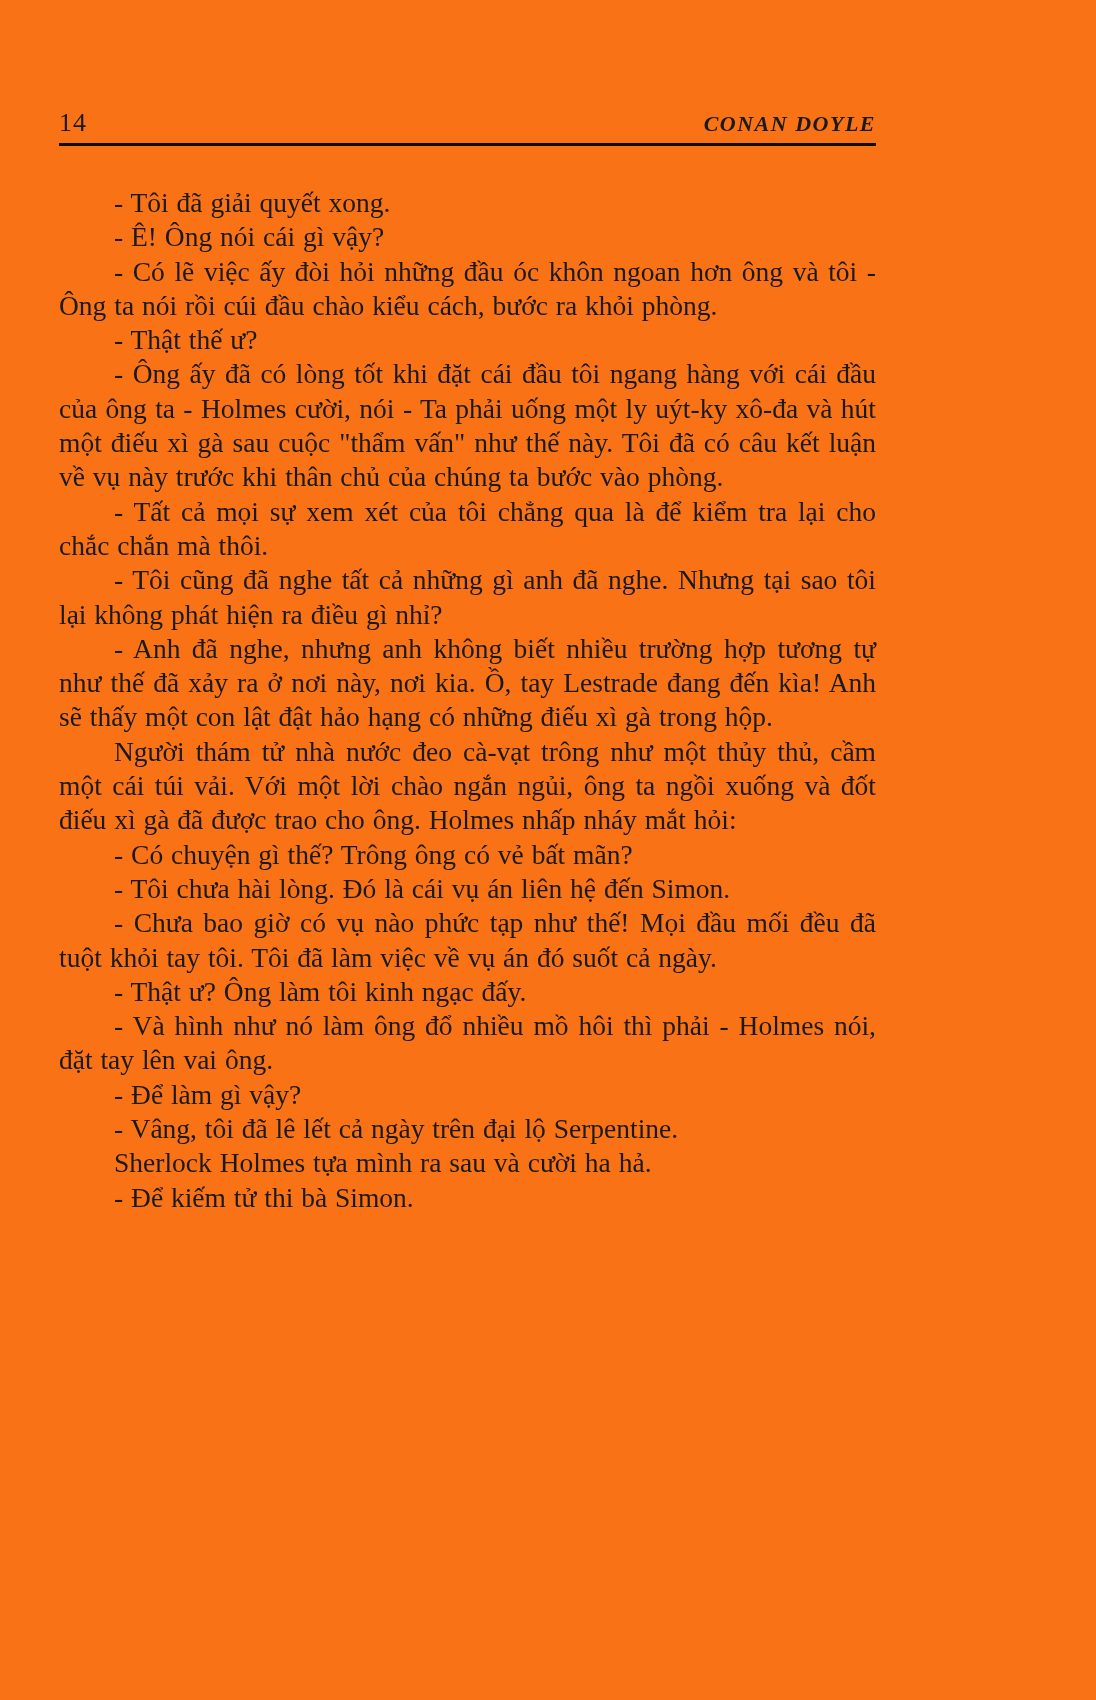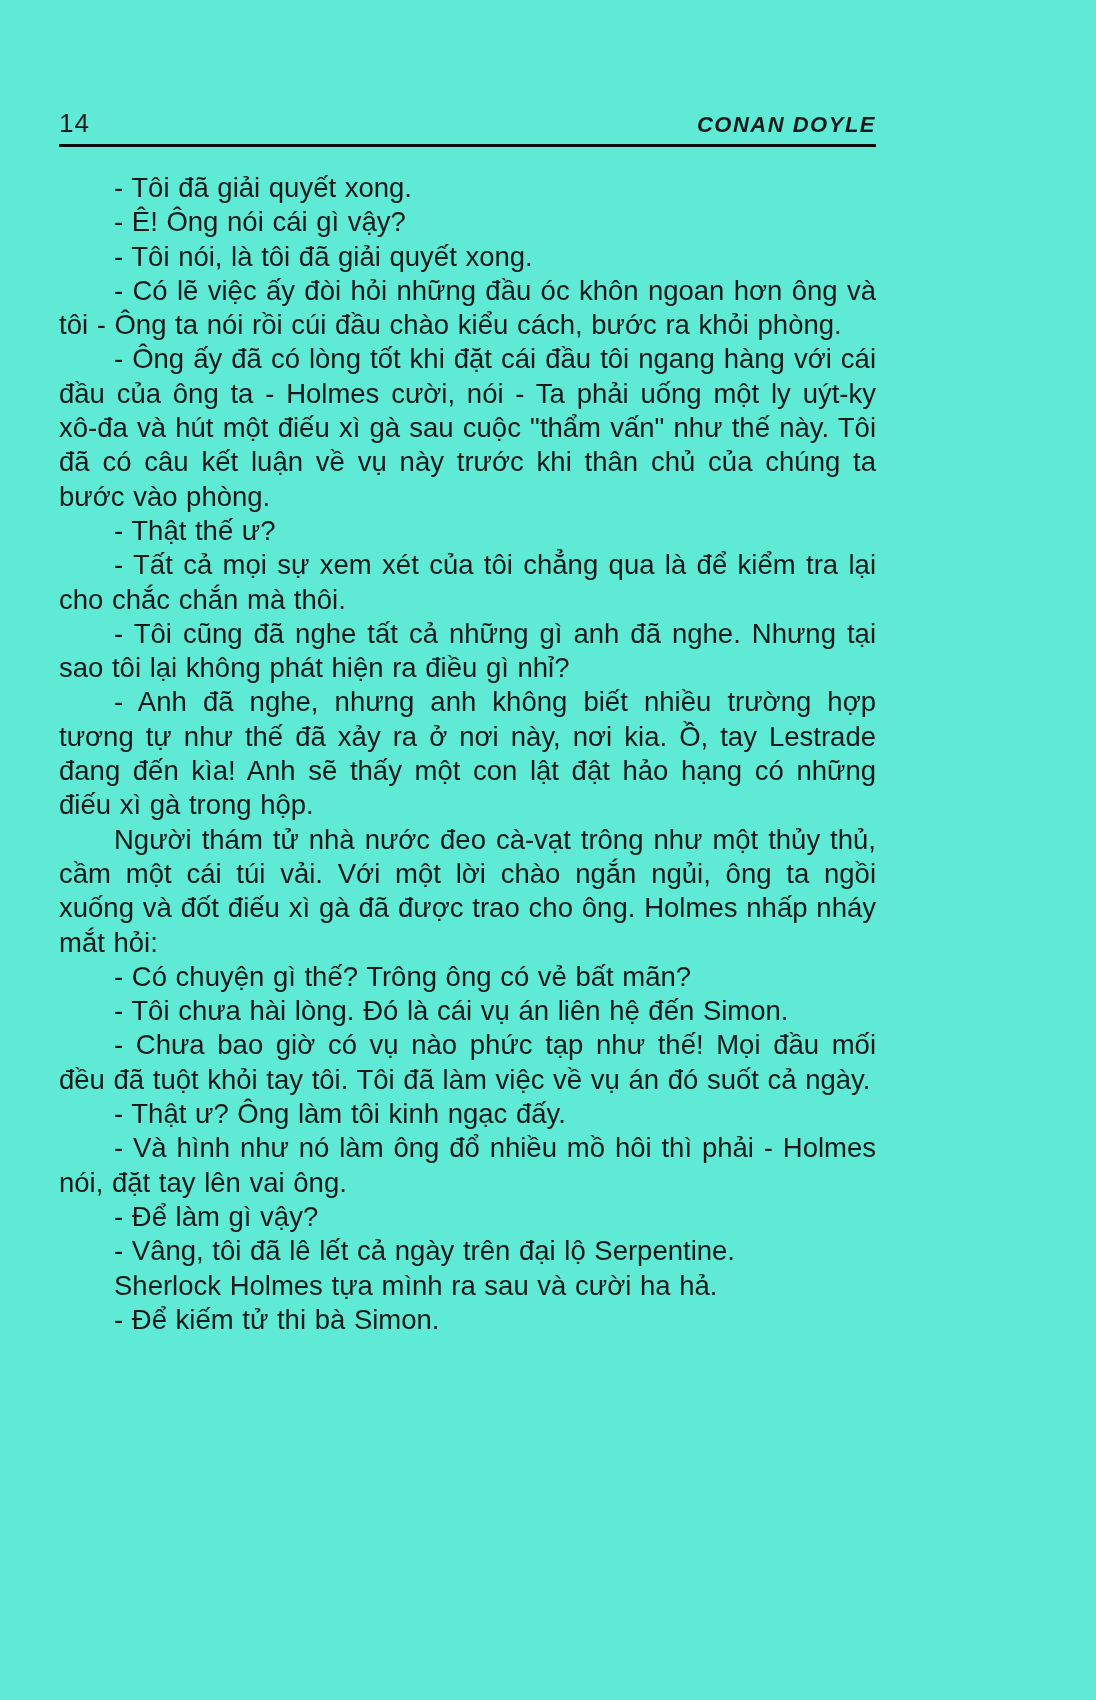--- a/index.html
+++ b/index.html
@@ -4,24 +4,24 @@
 <style>
   html, body {
     margin: 0;
     padding: 0;
     background: #ffffff;
   }
   .page {
     position: relative;
     width: 1096px;
     height: 1700px;
-    background: #5eead4;
+    background: #f97316;
     box-sizing: border-box;
     padding: 108px 220px 0 59px;
-    font-family: Liberation Sans, sans-serif;
+    font-family: Liberation Serif, serif;
     color: #1a1a1a;
     overflow: hidden;
   }
   .header {
     display: flex;
     justify-content: space-between;
     align-items: baseline;
   }
   .page-number {
     font-size: 26px;
@@ -33,21 +33,21 @@
     font-style: italic;
     letter-spacing: 1.5px;
   }
   .header-rule {
     margin-top: 5px;
     border: none;
     border-top: 3px solid #0d0d0d;
     width: 100%;
   }
   .body-text {
-    margin-top: 24px;
+    margin-top: 40px;
     font-size: 27.5px;
     line-height: 34.3px;
     text-align: justify;
     word-spacing: 1px;
   }
   .body-text p {
     margin: 0;
     padding: 0;
     text-indent: 55px;
   }
@@ -57,24 +57,23 @@
 
 <div class="page">
   <div class="header">
     <span class="page-number">14</span>
     <span class="running-title">CONAN DOYLE</span>
   </div>
   <hr class="header-rule">
   <div class="body-text">
       <p>- Tôi đã giải quyết xong.</p>
       <p>- Ê! Ông nói cái gì vậy?</p>
-      <p>- Tôi nói, là tôi đã giải quyết xong.</p>
       <p>- Có lẽ việc ấy đòi hỏi những đầu óc khôn ngoan hơn ông và tôi - Ông ta nói rồi cúi đầu chào kiểu cách, bước ra khỏi phòng.</p>
+      <p>- Thật thế ư?</p>
       <p>- Ông ấy đã có lòng tốt khi đặt cái đầu tôi ngang hàng với cái đầu của ông ta - Holmes cười, nói - Ta phải uống một ly uýt-ky xô-đa và hút một điếu xì gà sau cuộc "thẩm vấn" như thế này. Tôi đã có câu kết luận về vụ này trước khi thân chủ của chúng ta bước vào phòng.</p>
-      <p>- Thật thế ư?</p>
       <p>- Tất cả mọi sự xem xét của tôi chẳng qua là để kiểm tra lại cho chắc chắn mà thôi.</p>
       <p>- Tôi cũng đã nghe tất cả những gì anh đã nghe. Nhưng tại sao tôi lại không phát hiện ra điều gì nhỉ?</p>
       <p>- Anh đã nghe, nhưng anh không biết nhiều trường hợp tương tự như thế đã xảy ra ở nơi này, nơi kia. Ồ, tay Lestrade đang đến kìa! Anh sẽ thấy một con lật đật hảo hạng có những điếu xì gà trong hộp.</p>
       <p>Người thám tử nhà nước đeo cà-vạt trông như một thủy thủ, cầm một cái túi vải. Với một lời chào ngắn ngủi, ông ta ngồi xuống và đốt điếu xì gà đã được trao cho ông. Holmes nhấp nháy mắt hỏi:</p>
       <p>- Có chuyện gì thế? Trông ông có vẻ bất mãn?</p>
       <p>- Tôi chưa hài lòng. Đó là cái vụ án liên hệ đến Simon.</p>
       <p>- Chưa bao giờ có vụ nào phức tạp như thế! Mọi đầu mối đều đã tuột khỏi tay tôi. Tôi đã làm việc về vụ án đó suốt cả ngày.</p>
       <p>- Thật ư? Ông làm tôi kinh ngạc đấy.</p>
       <p>- Và hình như nó làm ông đổ nhiều mồ hôi thì phải - Holmes nói, đặt tay lên vai ông.</p>
       <p>- Để làm gì vậy?</p>

